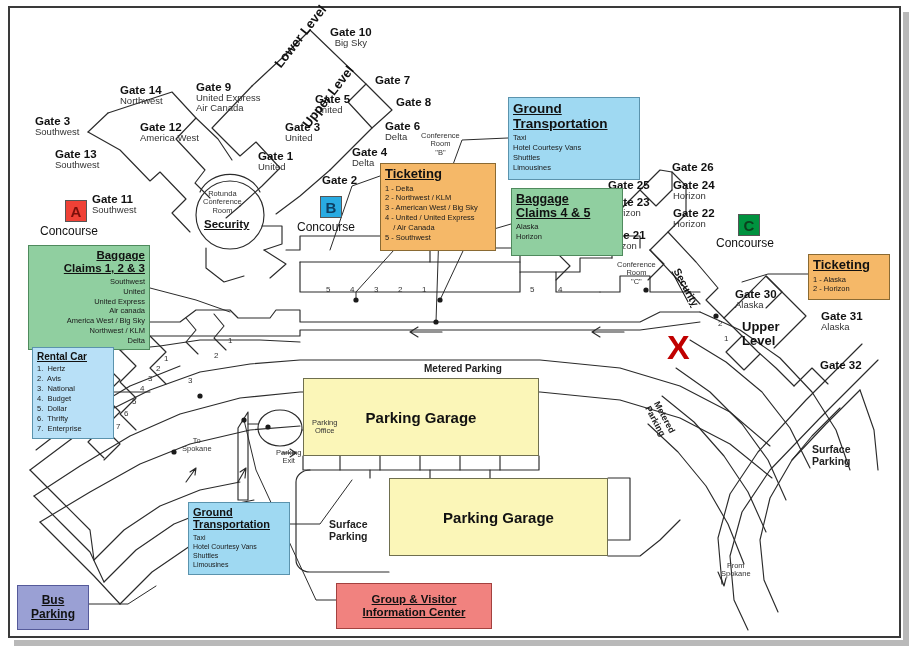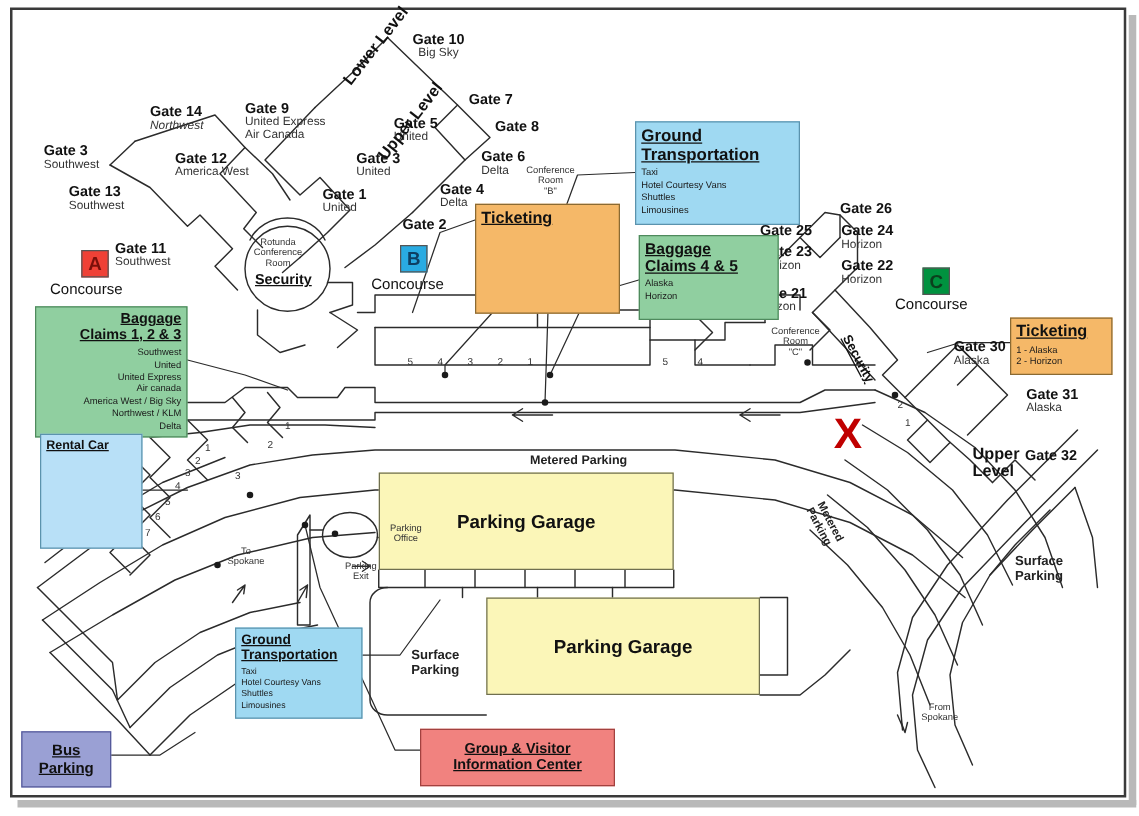--- a/index.html
+++ b/index.html
@@ -160,48 +160,48 @@
       <circle cx="200" cy="396" r="2.6"></circle>
       <circle cx="268" cy="427" r="2.6"></circle>
       <circle cx="320" cy="430" r="2.6"></circle>
     </g>
   </svg>
 
   <div id="gate-layer">
       <div class="lbl" style="left: 330px; top: 26px;"><div class="gname">Gate 10</div><div class="gair" style="white-space: pre; text-align: center;">Big Sky</div></div>
       <div class="lbl" style="left: 196px; top: 81px;"><div class="gname">Gate 9</div><div class="gair" style="white-space: pre;">United Express
 Air Canada</div></div>
-      <div class="lbl" style="left: 120px; top: 84px;"><div class="gname">Gate 14</div><div class="gair" style="white-space: pre; font-style: italic;">Northwest</div></div>
+      <div class="lbl" style="left: 120px; top: 84px;"><div class="gname">Gate 14</div><div class="gair" style="white-space: pre;">Northwest</div></div>
       <div class="lbl" style="left: 35px; top: 115px;"><div class="gname">Gate 3</div><div class="gair" style="white-space: pre;">Southwest</div></div>
       <div class="lbl" style="left: 140px; top: 121px;"><div class="gname">Gate 12</div><div class="gair" style="white-space: pre;">America West</div></div>
       <div class="lbl" style="left: 55px; top: 148px;"><div class="gname">Gate 13</div><div class="gair" style="white-space: pre;">Southwest</div></div>
       <div class="lbl" style="left: 92px; top: 193px;"><div class="gname">Gate 11</div><div class="gair" style="white-space: pre;">Southwest</div></div>
       <div class="lbl" style="left: 375px; top: 74px;"><div class="gname">Gate 7</div></div>
       <div class="lbl" style="left: 315px; top: 93px;"><div class="gname">Gate 5</div><div class="gair" style="white-space: pre;">United</div></div>
       <div class="lbl" style="left: 396px; top: 96px;"><div class="gname">Gate 8</div></div>
       <div class="lbl" style="left: 285px; top: 121px;"><div class="gname">Gate 3</div><div class="gair" style="white-space: pre;">United</div></div>
       <div class="lbl" style="left: 385px; top: 120px;"><div class="gname">Gate 6</div><div class="gair" style="white-space: pre;">Delta</div></div>
       <div class="lbl" style="left: 258px; top: 150px;"><div class="gname">Gate 1</div><div class="gair" style="white-space: pre;">United</div></div>
       <div class="lbl" style="left: 352px; top: 146px;"><div class="gname">Gate 4</div><div class="gair" style="white-space: pre;">Delta</div></div>
       <div class="lbl" style="left: 322px; top: 174px;"><div class="gname">Gate 2</div></div>
       <div class="lbl" style="left: 643px; top: 161px; margin-left: 29px;"><div class="gname">Gate 26</div></div>
       <div class="lbl" style="left: 608px; top: 179px;"><div class="gname">Gate 25</div></div>
       <div class="lbl" style="left: 673px; top: 179px;"><div class="gname">Gate 24</div><div class="gair" style="white-space: pre;">Horizon</div></div>
       <div class="lbl" style="left: 608px; top: 196px;"><div class="gname">Gate 23</div><div class="gair" style="white-space: pre;">Horizon</div></div>
       <div class="lbl" style="left: 673px; top: 207px;"><div class="gname">Gate 22</div><div class="gair" style="white-space: pre;">Horizon</div></div>
       <div class="lbl" style="left: 604px; top: 229px;"><div class="gname">Gate 21</div><div class="gair" style="white-space: pre;">Horizon</div></div>
-      <div class="lbl" style="left: 735px; top: 272px; margin-left: 28px;"><div class="gname">Gate 30</div><div class="gair" style="white-space: pre;">Alaska</div></div>
+      <div class="lbl" style="left: 735px; top: 288px;"><div class="gname">Gate 30</div><div class="gair" style="white-space: pre;">Alaska</div></div>
       <div class="lbl" style="left: 821px; top: 310px;"><div class="gname">Gate 31</div><div class="gair" style="white-space: pre;">Alaska</div></div>
       <div class="lbl" style="left: 820px; top: 359px;"><div class="gname">Gate 32</div></div>
     </div>
 
   <div id="level-layer">
       <div class="lbl" style="left: 272px; top: 62px; font-size: 13px; font-weight: bold; line-height: 1.05; transform: rotate(-52deg); transform-origin: 0px 0px;">Lower Level</div>
       <div class="lbl" style="left: 300px; top: 122px; font-size: 13px; font-weight: bold; line-height: 1.05; transform: rotate(-52deg); transform-origin: 0px 0px;">Upper Level</div>
-      <div class="lbl" style="left: 778px; top: 320px; font-size: 13px; font-weight: bold; line-height: 1.05; transform-origin: 0px 0px; margin-top: 36px;">Upper
+      <div class="lbl" style="left: 742px; top: 320px; font-size: 13px; font-weight: bold; line-height: 1.05; transform-origin: 0px 0px;">Upper
 Level</div>
     </div>
 
   <div id="security-layer">
       <div class="secur" style="left: 204px; top: 218px; transform-origin: 0px 0px;">Security</div>
       <div class="secur" style="left: 682px; top: 266px; transform: rotate(62deg); font-size: 10.5px; transform-origin: 0px 0px;">Security</div>
     </div>
 
   <div class="lbl tiny" style="left:203px;top:190px;text-align:center;">Rotunda
 Conference
@@ -220,38 +220,40 @@
       <div class="conc" style="left: 40px; top: 224px;">Concourse</div>
       <div class="badge" style="left: 320px; top: 196px; background: rgb(41, 171, 226); color: rgb(13, 63, 99);">B</div>
       <div class="conc" style="left: 297px; top: 220px;">Concourse</div>
       <div class="badge" style="left: 738px; top: 214px; background: rgb(0, 146, 63); color: rgb(11, 63, 29);">C</div>
       <div class="conc" style="left: 716px; top: 236px;">Concourse</div>
     </div>
 
   <div id="box-layer">
       <div class="box" style="left: 380px; top: 163px; width: 116px; height: 88px; background: rgb(245, 184, 104); border-color: rgb(138, 106, 51); padding: 3px 4px;">
         <div class="box-title" style="font-size: 13px; line-height: 1.12; white-space: pre-line;">Ticketing</div>
+        <div class="box-list" style="font-size: 7.5px; line-height: 1.32; margin-top: 2px; white-space: pre;"><div>1 - Delta</div><div>2 - Northwest / KLM</div><div>3 - American West / Big Sky</div><div>4 - United / United Express</div><div>    / Air Canada</div><div>5 - Southwest</div></div>
       </div>
       <div class="box" style="left: 508px; top: 97px; width: 132px; height: 83px; background: rgb(159, 217, 242); border-color: rgb(91, 147, 173); padding: 3px 4px;">
         <div class="box-title" style="font-size: 13.5px; line-height: 1.12; white-space: pre-line;">Ground
 Transportation</div>
         <div class="box-list" style="font-size: 7.5px; line-height: 1.32; margin-top: 2px; white-space: pre;"><div>Taxi</div><div>Hotel Courtesy Vans</div><div>Shuttles</div><div>Limousines</div></div>
       </div>
       <div class="box" style="left: 511px; top: 188px; width: 112px; height: 68px; background: rgb(144, 207, 160); border-color: rgb(79, 138, 93); padding: 3px 4px;">
         <div class="box-title" style="font-size: 12.5px; line-height: 1.12; white-space: pre-line;">Baggage
 Claims 4 &amp; 5</div>
         <div class="box-list" style="font-size: 7.5px; line-height: 1.32; margin-top: 2px; white-space: pre;"><div>Alaska</div><div>Horizon</div></div>
       </div>
       <div class="box" style="left: 28px; top: 245px; width: 122px; height: 105px; background: rgb(144, 207, 160); border-color: rgb(79, 138, 93); padding: 3px 4px; text-align: right;">
         <div class="box-title" style="font-size: 11.5px; line-height: 1.12; white-space: pre-line;">Baggage
 Claims 1, 2 &amp; 3</div>
         <div class="box-list" style="font-size: 7.5px; line-height: 1.32; margin-top: 2px; white-space: pre;"><div>Southwest</div><div>United</div><div>United Express</div><div>Air canada</div><div>America West / Big Sky</div><div>Northwest / KLM</div><div>Delta</div></div>
       </div>
       <div class="box" style="left: 32px; top: 347px; width: 82px; height: 92px; background: rgb(184, 224, 247); border-color: rgb(91, 147, 173); padding: 3px 4px;">
         <div class="box-title" style="font-size: 10px; line-height: 1.12; white-space: pre-line;">Rental Car</div>
+        <div class="box-list" style="font-size: 7.5px; line-height: 1.32; margin-top: 2px; white-space: pre;"><div>1.  Hertz</div><div>2.  Avis</div><div>3.  National</div><div>4.  Budget</div><div>5.  Dollar</div><div>6.  Thrifty</div><div>7.  Enterprise</div></div>
       </div>
       <div class="box" style="left: 808px; top: 254px; width: 82px; height: 46px; background: rgb(245, 184, 104); border-color: rgb(138, 106, 51); padding: 3px 4px;">
         <div class="box-title" style="font-size: 13px; line-height: 1.12; white-space: pre-line;">Ticketing</div>
         <div class="box-list" style="font-size: 7.5px; line-height: 1.32; margin-top: 2px; white-space: pre;"><div>1 - Alaska</div><div>2 - Horizon</div></div>
       </div>
       <div class="box" style="left: 188px; top: 502px; width: 102px; height: 73px; background: rgb(159, 217, 242); border-color: rgb(91, 147, 173); padding: 3px 4px;">
         <div class="box-title" style="font-size: 11px; line-height: 1.12; white-space: pre-line;">Ground
 Transportation</div>
         <div class="box-list" style="font-size: 7px; line-height: 1.32; margin-top: 2px; white-space: pre;"><div>Taxi</div><div>Hotel Courtesy Vans</div><div>Shuttles</div><div>Limousines</div></div>
       </div>
@@ -284,21 +286,21 @@
 Parking</div>
       <div class="lbl tiny" style="left: 312px; top: 419px; text-align: center;">Parking
 Office</div>
       <div class="lbl tiny" style="left: 276px; top: 449px; text-align: center;">Parking
 Exit</div>
     </div>
 
   <div id="road-layer">
       <div class="lbl tiny" style="left: 182px; top: 437px; text-align: center;">To
 Spokane</div>
-      <div class="lbl tiny" style="left: 721px; top: 562px; text-align: center; padding-left: 16px;">From
+      <div class="lbl tiny" style="left: 721px; top: 562px; text-align: center;">From
 Spokane</div>
     </div>
 
   <div id="doornum-layer">
       <div class="lbl smallnum" style="left: 326px; top: 286px;">5</div>
       <div class="lbl smallnum" style="left: 350px; top: 286px;">4</div>
       <div class="lbl smallnum" style="left: 374px; top: 286px;">3</div>
       <div class="lbl smallnum" style="left: 398px; top: 286px;">2</div>
       <div class="lbl smallnum" style="left: 422px; top: 286px;">1</div>
       <div class="lbl smallnum" style="left: 530px; top: 286px;">5</div>

